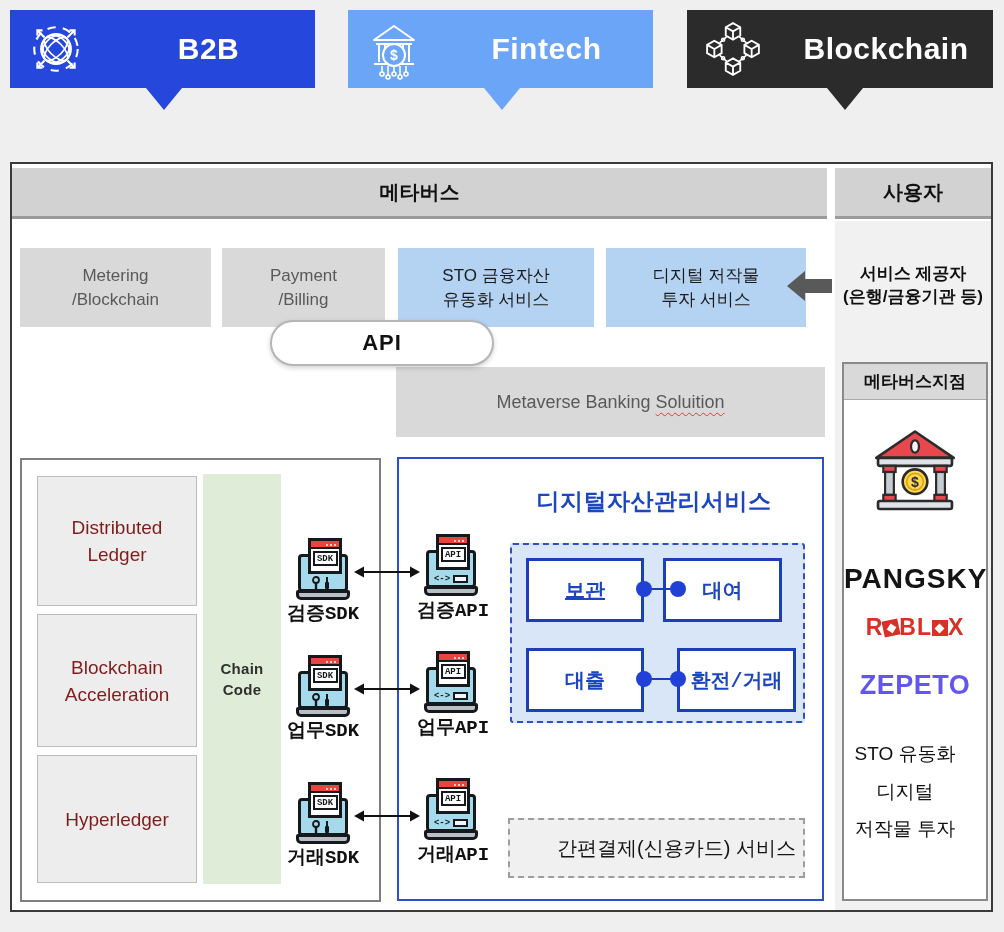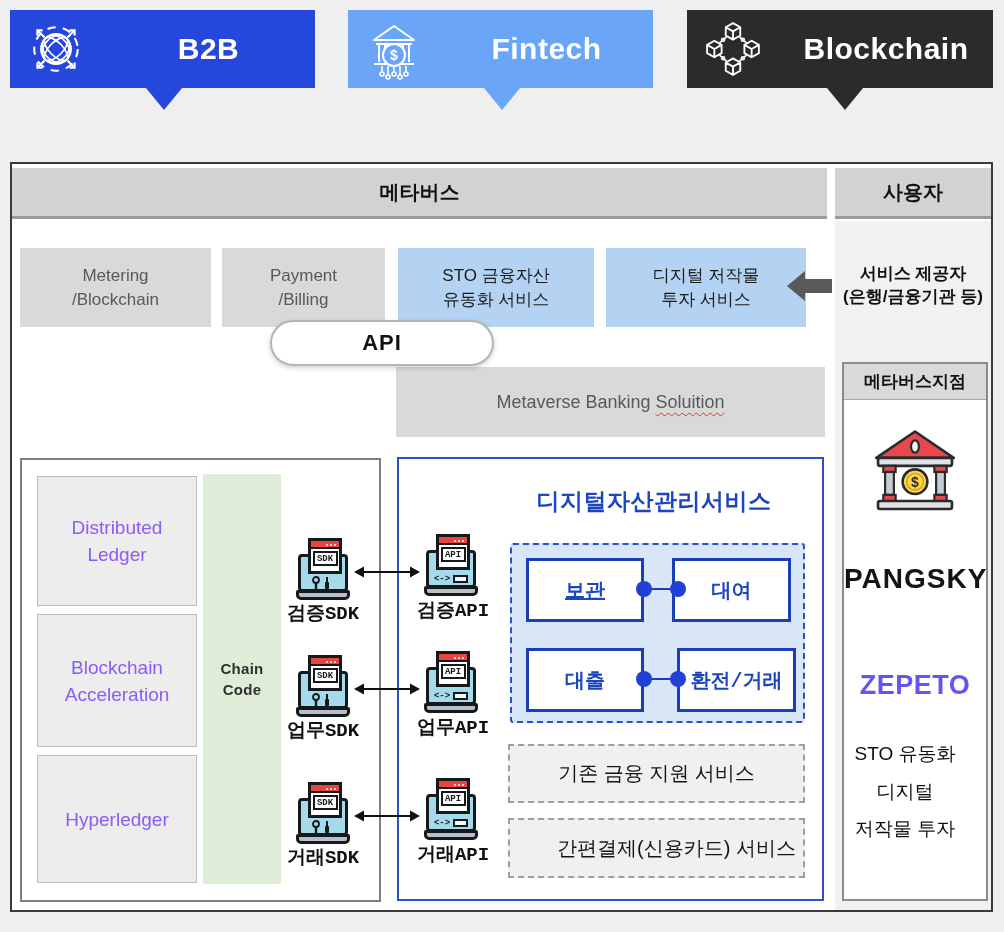--- a/index.html
+++ b/index.html
@@ -52,21 +52,21 @@
           box-shadow:0 2px 5px rgba(0,0,0,.18); letter-spacing:1px; }
 
   .plat { position:absolute; top:203px; height:70px; background:#d9d9d9; color:#595959;
           font-size:18px; display:flex; align-items:center; justify-content:center; }
   .typo { text-decoration:underline wavy #e0392f 1px; text-underline-offset:4px; }
 
   
   .panel-left { position:absolute; left:8px; top:294px; width:361px; height:444px;
                 background:#fff; border:2px solid #7f7f7f; }
   .lbox { position:absolute; left:15px; width:160px; background:#ededed; border:1px solid #bcbcbc;
-          color:#8b5cf6; font-size:19px; line-height:27px; display:flex; flex-direction:column;
+          color:#7f1d1d; font-size:19px; line-height:27px; display:flex; flex-direction:column;
           align-items:center; justify-content:center; text-align:center; font-weight:500; }
   .chain { position:absolute; left:181px; top:14px; width:78px; height:410px; background:#dfedd8;
            display:flex; flex-direction:column; align-items:center; justify-content:center;
            font-size:15px; font-weight:600; color:#2f2f2f; line-height:21px; letter-spacing:.3px; }
 
   
   .panel-blue { position:absolute; left:385px; top:293px; width:427px; height:444px;
                 background:#fff; border:2px solid #2b50c8; }
   .da-title { position:absolute; left:105px; top:27px; width:300px; text-align:center;
               font-size:23px; font-weight:800; color:#1c46c0; letter-spacing:.5px; }
@@ -243,36 +243,35 @@
         <span>Chain</span>
         <span>Code</span>
       </div>
     </div>
 
     <div class="panel-blue">
       <div class="da-title">디지털자산관리서비스</div>
 
       <div class="dashed-blue">
         <div class="sbox" style="left:14px;top:13px;text-decoration:underline;">보관</div>
-        <div class="sbox" style="left:160px;top:13px;width:119px;">대여</div>
+        <div class="sbox" style="left:151px;top:13px;width:119px;">대여</div>
         <div class="sbox" style="left:14px;top:103px;">대출</div>
         <div class="sbox" style="left:165px;top:103px;width:119px;font-family:Liberation Mono, monospace;">환전/거래</div>
         <svg class="conn" style="top:35px;" width="60" height="18" viewBox="0 0 60 18">
           <line x1="13" y1="9" x2="47" y2="9" stroke="#1b3fb8" stroke-width="2"></line>
           <circle cx="13" cy="9" r="8" fill="#2141d6"></circle>
             <circle cx="47" cy="9" r="8" fill="#2141d6"></circle>
         </svg>
         <svg class="conn" style="top:125px;" width="60" height="18" viewBox="0 0 60 18">
           <line x1="13" y1="9" x2="47" y2="9" stroke="#1b3fb8" stroke-width="2"></line>
           <circle cx="13" cy="9" r="8" fill="#2141d6"></circle>
             <circle cx="47" cy="9" r="8" fill="#2141d6"></circle>
         </svg>
       </div>
 
-      <div class="dashed-gray" style="top:285px;height:59px;">기존 금융 지원 서비스</div>
       <div class="dashed-gray" style="top:359px;height:60px;padding-left:40px;">간편결제(신용카드) 서비스</div>
     </div>
 
     <div class="sidebar">
       <div class="s-hdr">메타버스지점</div>
       <svg class="s-bank" width="88" height="92" viewBox="0 0 100 104">
         <polygon points="50,6 94,36 6,36" fill="#e8484d" stroke="#2b2b2b" stroke-width="3" stroke-linejoin="round"></polygon>
         <ellipse cx="50" cy="23" rx="4.5" ry="7" fill="#f5f5f5" stroke="#2b2b2b" stroke-width="2.5"></ellipse>
         <rect x="8" y="36" width="84" height="9" rx="2" fill="#dfe3e7" stroke="#2b2b2b" stroke-width="3"></rect>
         <rect x="14" y="45" width="14" height="7" fill="#e8484d" stroke="#2b2b2b" stroke-width="2.5"></rect>
@@ -280,20 +279,21 @@
         <rect x="16" y="52" width="10" height="26" fill="#c6ccd3" stroke="#2b2b2b" stroke-width="2.5"></rect>
         <rect x="74" y="52" width="10" height="26" fill="#c6ccd3" stroke="#2b2b2b" stroke-width="2.5"></rect>
         <rect x="14" y="78" width="14" height="7" fill="#e8484d" stroke="#2b2b2b" stroke-width="2.5"></rect>
         <rect x="72" y="78" width="14" height="7" fill="#e8484d" stroke="#2b2b2b" stroke-width="2.5"></rect>
         <circle cx="50" cy="63" r="14" fill="#ffd84d" stroke="#2b2b2b" stroke-width="3"></circle>
         <circle cx="50" cy="63" r="9.5" fill="none" stroke="#d9a21b" stroke-width="2"></circle>
         <text x="50" y="69" text-anchor="middle" font-size="16" font-weight="bold" fill="#2b2b2b">$</text>
         <rect x="8" y="85" width="84" height="9" rx="2" fill="#dfe3e7" stroke="#2b2b2b" stroke-width="3"></rect>
       </svg>
       <div class="s-logo pangsky">PANGSKY</div>
+      <div class="s-logo robloxw"><span>R</span><span class="rbx-o rbx-tilt"></span><span>BL</span><span class="rbx-o"></span><span>X</span></div>
       <div class="s-logo zepeto">ZEPETO</div>
       <div class="s-line" style="top:377px;">STO 유동화</div>
       <div class="s-line" style="top:415px;">디지털</div>
       <div class="s-line" style="top:452px;">저작물 투자</div>
     </div>
   </div>
 
   <div class="laptop row-el" style="left:296px;top:538px;">
     <div class="lt-screen"></div>
     <div class="lt-content">

